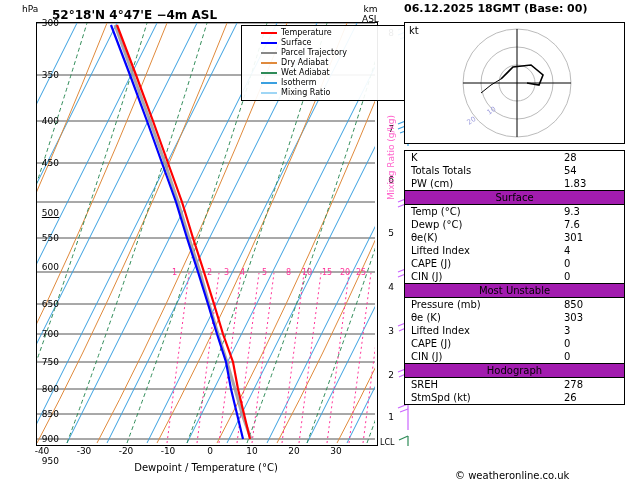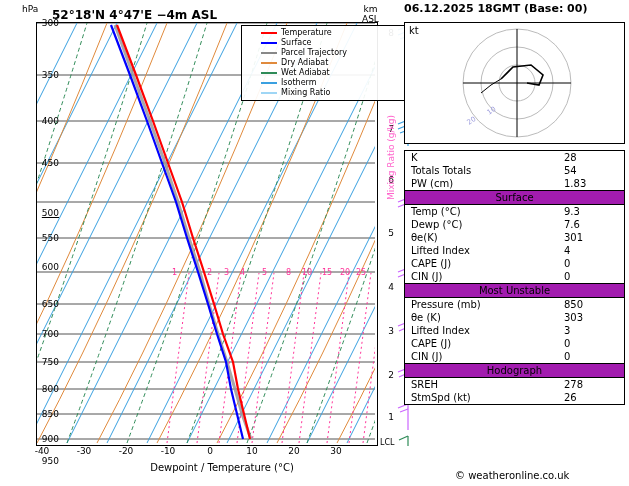--- a/index.html
+++ b/index.html
@@ -8,21 +8,21 @@
   .abs{position:absolute;}
   
   #sounding{left:0;top:0;width:400px;height:486px;}
   #hpa{left:22px;top:4px;font-size:9px;}
   #title{left:52px;top:8px;font-size:12px;font-weight:bold;color:#000;}
   #kmlab{left:362px;top:4px;font-size:9px;text-align:center;line-height:10px;}
   #plotbox{left:36px;top:22px;width:340px;height:422px;border:1px solid #000;background:#fff;overflow:hidden;}
   #plotsvg{position:absolute;left:0;top:0;}
   .ytick{position:absolute;right:341px;font-size:9px;color:#000;white-space:nowrap;transform:translateY(-6px);}
   .xtick{position:absolute;top:446px;font-size:9px;color:#000;transform:translateX(-50%);}
-  #xaxislabel{left:206px;top:462px;font-size:10px;transform:translateX(-50%);margin-left:16px;}
+  #xaxislabel{left:206px;top:462px;font-size:10px;transform:translateX(-50%);}
   #legend{left:241px;top:25px;width:126px;border:1px solid #000;background:rgba(255,255,255,0.92);padding:2px 19px;}
   #legend .row{display:flex;align-items:center;height:10px;}
   #legend .sw{width:16px;height:0;border-top:2px solid #000;margin-right:4px;}
   #legend .tx{font-size:8px;color:#000;line-height:10px;}
   #mixlabel{left:386px;top:200px;font-size:9px;color:#ff66cc;transform:rotate(-90deg);transform-origin:left top;white-space:nowrap;}
   .mixnum{position:absolute;font-size:8px;color:#ff3399;}
   .kmnum{position:absolute;font-size:9px;color:#000;right:6px;}
   #lcl{left:380px;top:438px;font-size:8px;color:#000;}
   
   #header{left:404px;top:2px;width:225px;font-size:11px;font-weight:bold;color:#000;}

